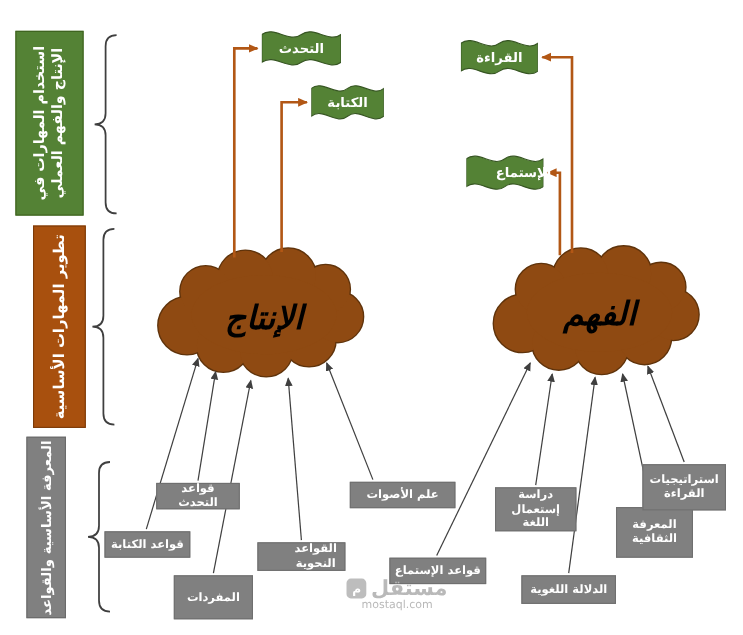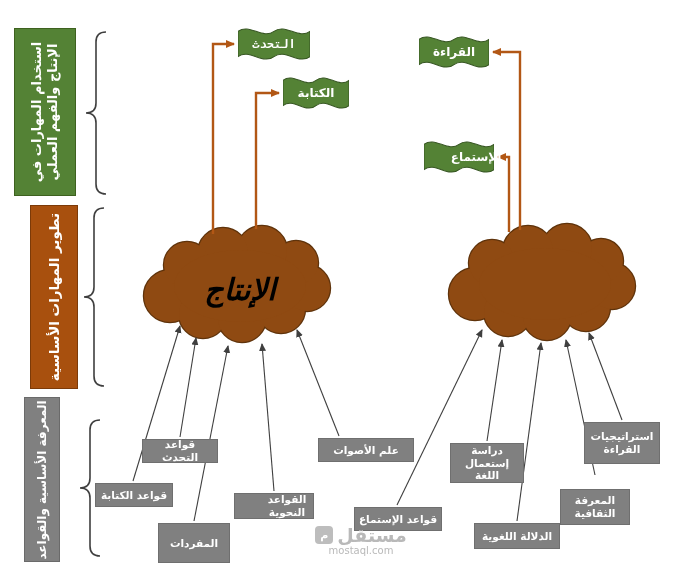--- a/index.html
+++ b/index.html
@@ -20,40 +20,40 @@
   .stage-foundation { left:24px; top:397px; width:36px; height:165px; background:#808080; border:1px solid #6a6a6a; }
   .stage-foundation .inner { width:165px; height:36px; font-size:12px; }
 
   .cloud-label { position:absolute; display:flex; align-items:center; justify-content:center; color:#000; font-weight:bold;font-style:italic; }
   .cloud-label.production { left:183px; top:266px; width:114px; height:46px; font-size:30px; }
   .cloud-label.comprehension { left:493px; top:262px; width:104px; height:46px; font-size:30px; }
 
   .flag { position:absolute; }
   .flag svg { position:absolute; left:0; top:0; }
   .flag .label { position:absolute; left:0; top:0; right:0; bottom:0; display:flex; align-items:center; justify-content:center; color:#fff; font-size:12px; font-weight:bold; }
-  .flag-speaking  { left:238px; top:24px;  width:72px; height:40px;font-family:Liberation Mono, monospace; }
+  .flag-speaking  { left:238px; top:24px;  width:72px; height:40px; }
   .flag-writing   { left:283px; top:73px;  width:66px; height:40px; }
   .flag-reading   { left:419px; top:32px;  width:70px; height:40px; }
   .flag-listening { left:424px; top:137px; width:70px; height:40px;padding-left:34px; }
 
   .gray-box {
     position:absolute; background:#808080; color:#ffffff;
     display:flex; align-items:center; justify-content:center;
     text-align:center; font-size:10.5px; font-weight:bold; line-height:1.2;
     padding:1px 3px; box-sizing:border-box; border:1px solid #6f6f6f;
   }
   .gb-p0 { left:142px; top:439px; width:76px; height:24px; }
   .gb-p1 { left:95px;  top:483px; width:78px; height:24px; }
   .gb-p2 { left:158px; top:523px; width:72px; height:40px; }
   .gb-p3 { left:234px; top:493px; width:80px; height:26px;padding-left:29px; }
   .gb-p4 { left:299px; top:438px; width:96px; height:24px;margin-left:19px; }
   .gb-c0 { left:354px; top:507px; width:88px; height:24px; }
   .gb-c1 { left:450px; top:443px; width:74px; height:40px; }
   .gb-c2 { left:474px; top:523px; width:86px; height:26px; }
-  .gb-c3 { left:560px; top:489px; width:70px; height:36px; }
+  .gb-c3 { left:560px; top:461px; width:70px; height:46px; }
   .gb-c4 { left:584px; top:422px; width:76px; height:42px; }
 
   .watermark { position:absolute; left:316px; top:524px; width:90px; display:flex; flex-direction:column; align-items:center; color:#b9b9b9; }
   .watermark .row { display:flex; align-items:center; gap:4px; }
   .watermark .logo { width:18px; height:18px; background:#bdbdbd; border-radius:4px; color:#fff; font-size:11px; font-weight:bold; display:flex; align-items:center; justify-content:center; }
   .watermark .name { font-size:19px; font-weight:bold; }
   .watermark .domain { font-size:10px; margin-top:-1px; }
 </style>
 </head>
 <body>
@@ -173,20 +173,21 @@
     <span class="label" dir="rtl">القراءة</span>
   </div>
   <div class="flag flag-listening">
     <svg width="70" height="40" viewBox="0 0 70 38" preserveAspectRatio="none">
       <path d="M0,7 C 11,-1 24,15 35,7 C 46,-1 59,15 70,7 L 70,31 C 59,39 46,23 35,31 C 24,39 11,23 0,31 Z" fill="#548235" stroke="#375623" stroke-width="1"></path>
     </svg>
     <span class="label" dir="rtl">الإستماع</span>
   </div>
 
   <div class="cloud-label production" dir="rtl">الإنتاج</div>
+  <div class="cloud-label comprehension" dir="rtl">الفهم</div>
 
   <div class="gray-box gb-p0" dir="rtl">قواعد التحدث</div>
   <div class="gray-box gb-p1" dir="rtl">قواعد الكتابة</div>
   <div class="gray-box gb-p2" dir="rtl">المفردات</div>
   <div class="gray-box gb-p3" dir="rtl">القواعد النحوية</div>
   <div class="gray-box gb-p4" dir="rtl">علم الأصوات</div>
 
   <div class="gray-box gb-c0" dir="rtl">قواعد الإستماع</div>
   <div class="gray-box gb-c1" dir="rtl">دراسة إستعمال اللغة</div>
   <div class="gray-box gb-c2" dir="rtl">الدلالة اللغوية</div>

